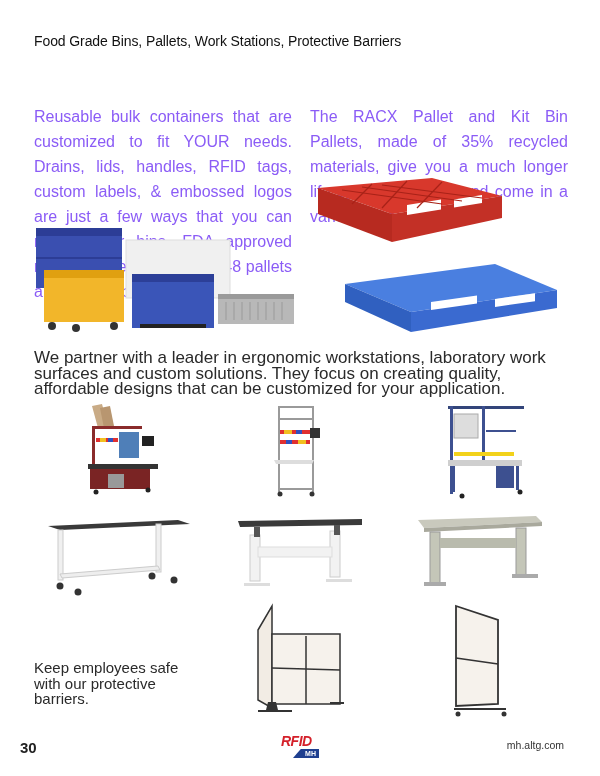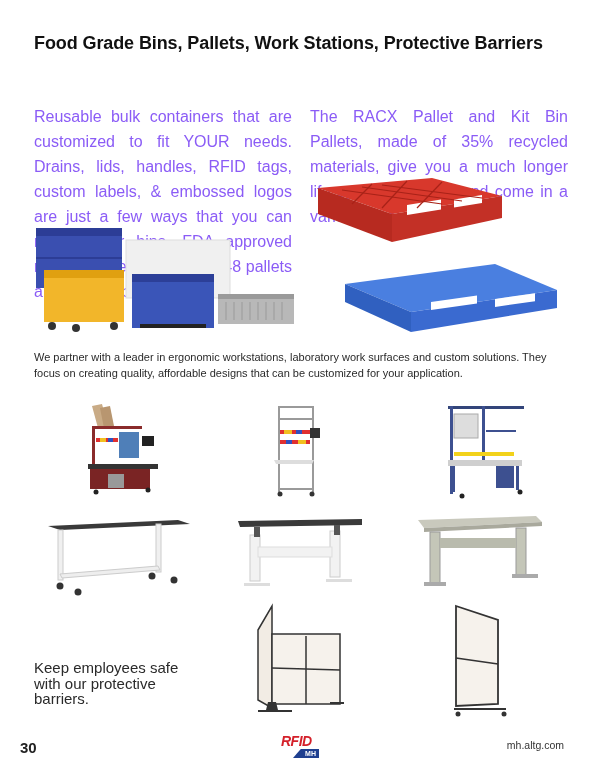--- a/index.html
+++ b/index.html
@@ -1,22 +1,22 @@
 <!DOCTYPE html>
 <html><head>
 <meta charset="utf-8">
 <style>
   html, body { margin:0; padding:0; background:#ffffff; }
   body { width:600px; height:776px; position:relative; overflow:hidden; font-family:"Liberation Sans", sans-serif; color:#222; }
   .abs { position:absolute; }
-  .title { left:34px; top:33px; font-size:18px; font-weight:bold; color:#111; letter-spacing:-0.1px; }
+  .title { left:34px; top:33px; font-size:14px; font-weight:normal; color:#111; letter-spacing:-0.1px; }
   .para { font-size:16px; line-height:25px; color:#8b5cf6; text-align:justify; }
   .p1 { left:34px; top:104px; width:258px; }
   .p2 { left:310px; top:104px; width:258px; }
-  .p3 { left:34px; top:350px; width:540px; font-size:11px; line-height:15.6px; color:#2a2a2a; }
+  .p3 { left:34px; top:350px; width:540px; font-size:17px; line-height:15.6px; color:#2a2a2a; }
   .p4 { left:34px; top:660px; width:170px; font-size:15px; line-height:15.6px; color:#2a2a2a; }
   .pagenum { left:20px; top:739px; font-size:15px; font-weight:bold; color:#222; }
   .url { right:36px; top:739px; font-size:10.5px; color:#333; }
   .logo { left:281px; top:733px; width:40px; height:30px; }
   .logo .alta { position:absolute; left:0; top:0; font-size:14px; font-weight:bold; font-style:italic; color:#d4202a; letter-spacing:-0.5px; }
   .logo .mh { position:absolute; left:12px; top:16px; width:26px; height:9px; background:#1f3f8f; clip-path:polygon(30% 0,100% 0,100% 100%,0 100%); color:#fff; font-size:7px; font-weight:bold; text-align:right; line-height:9px; padding-right:3px; box-sizing:border-box; }
   svg { position:absolute; overflow:visible; }
 </style>
 </head>
 <body>

